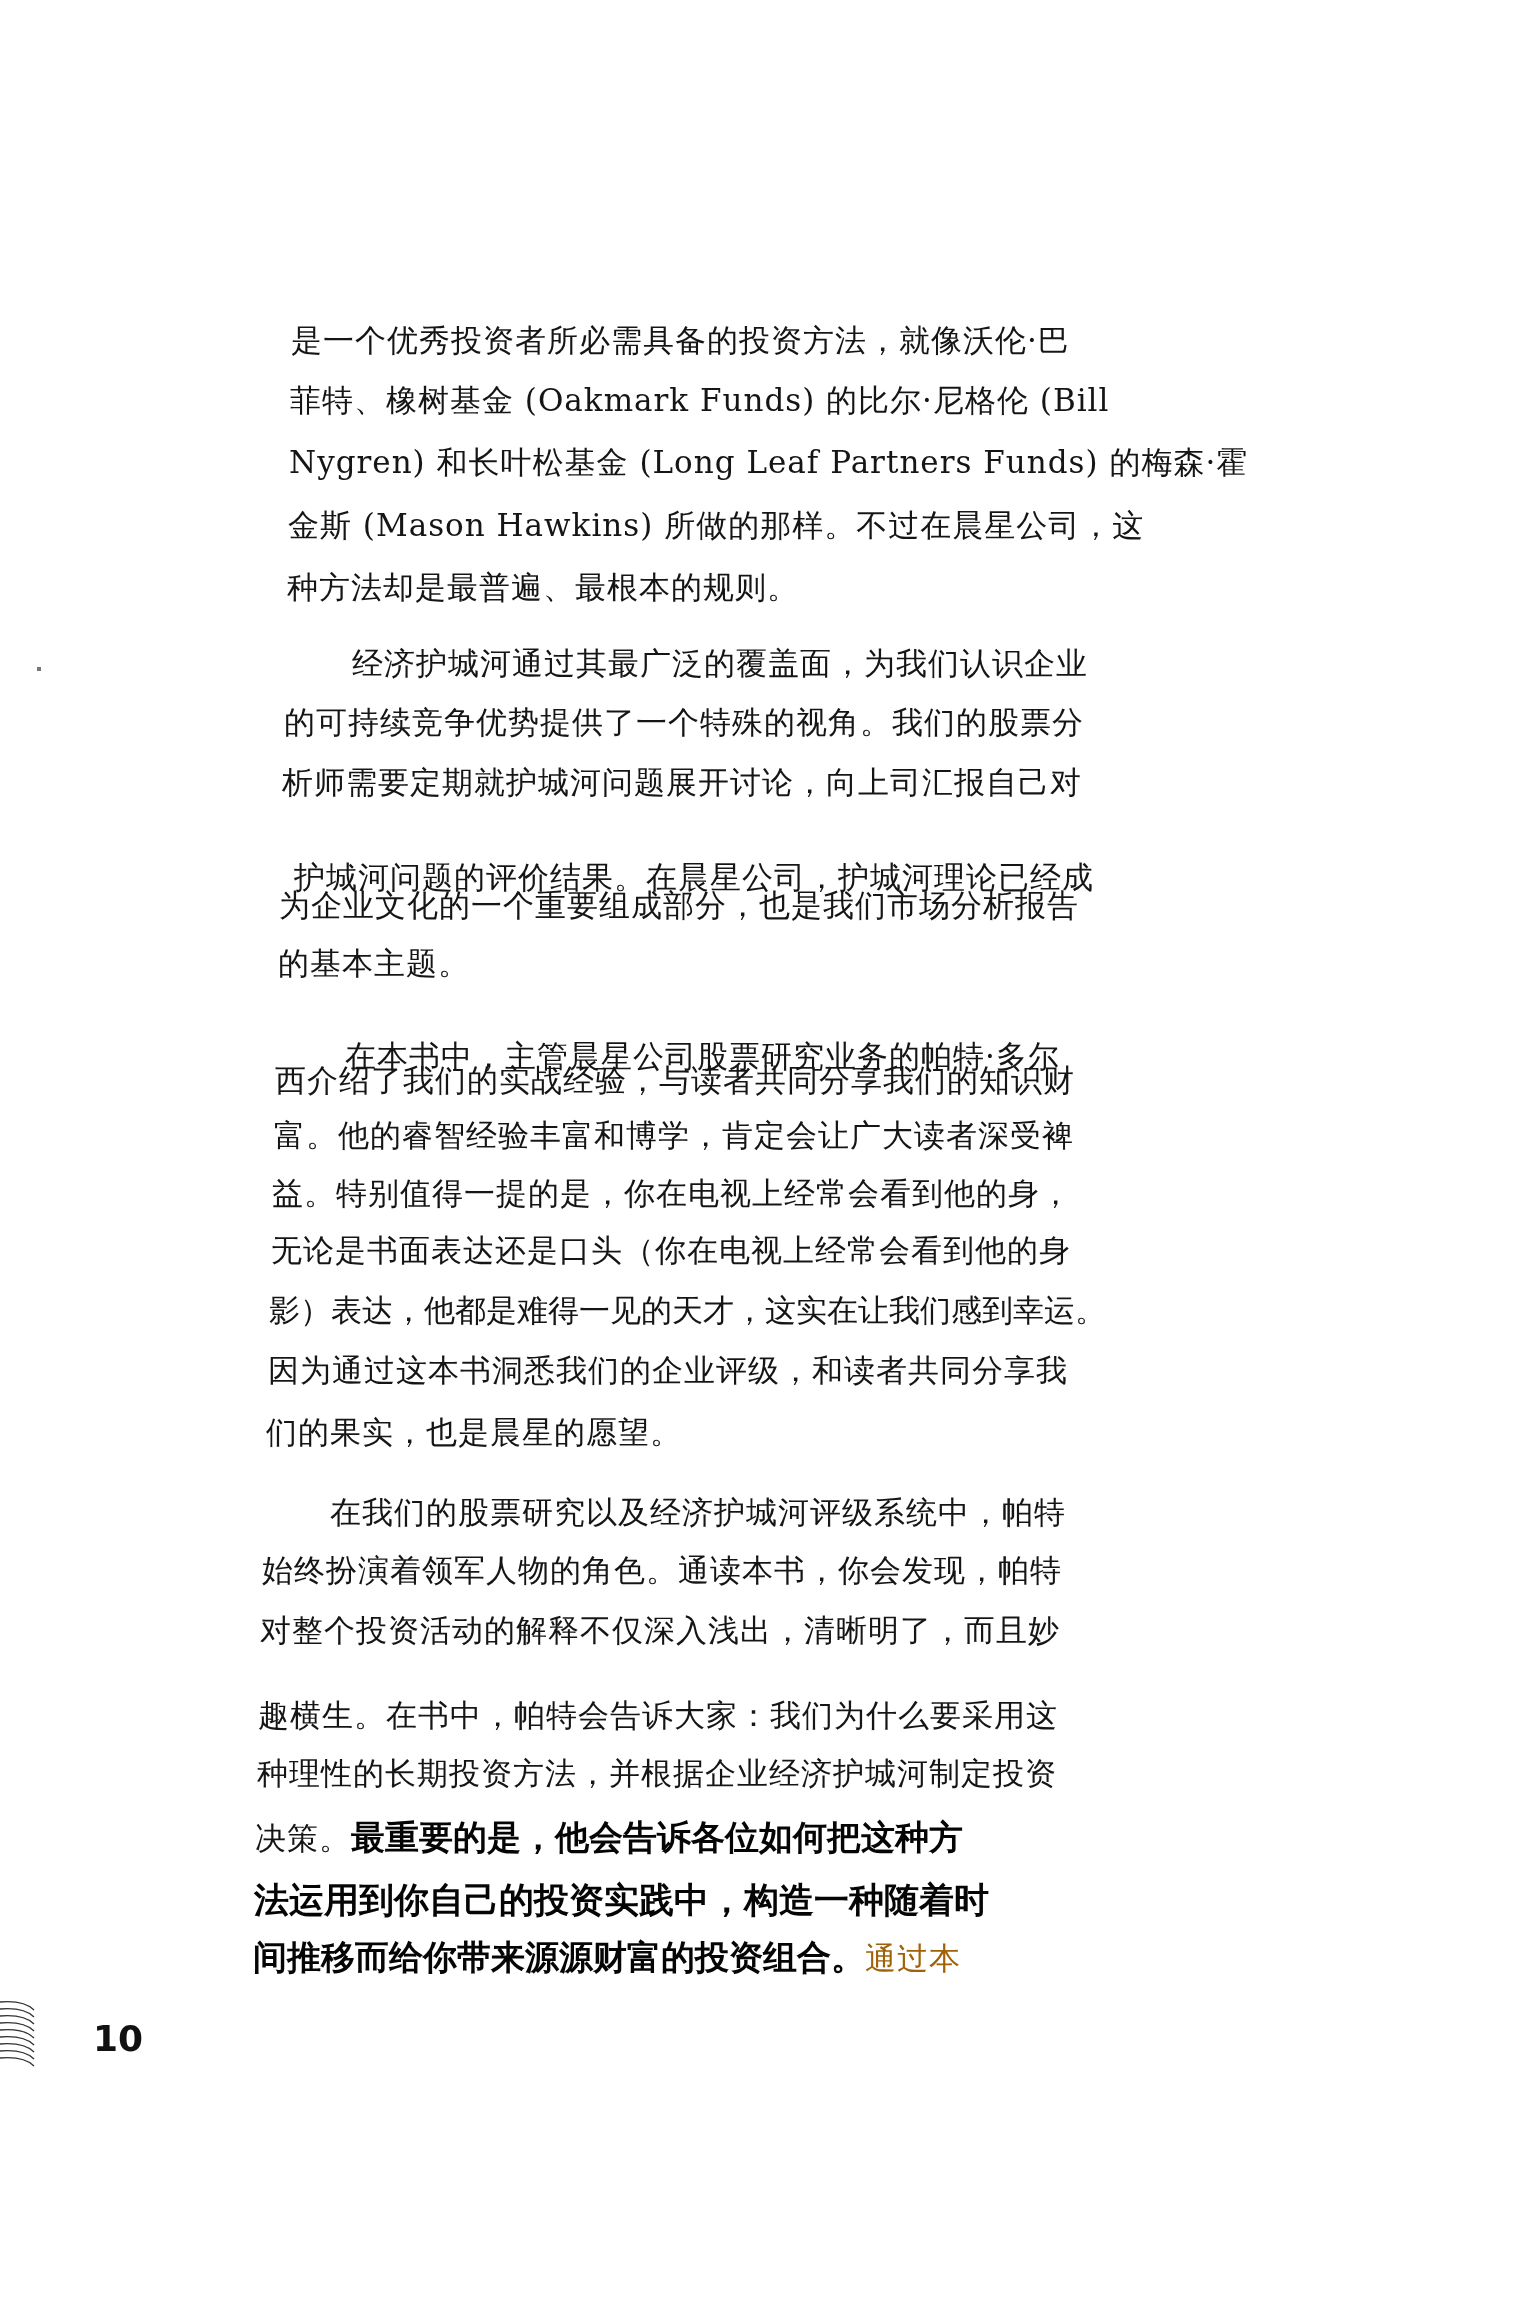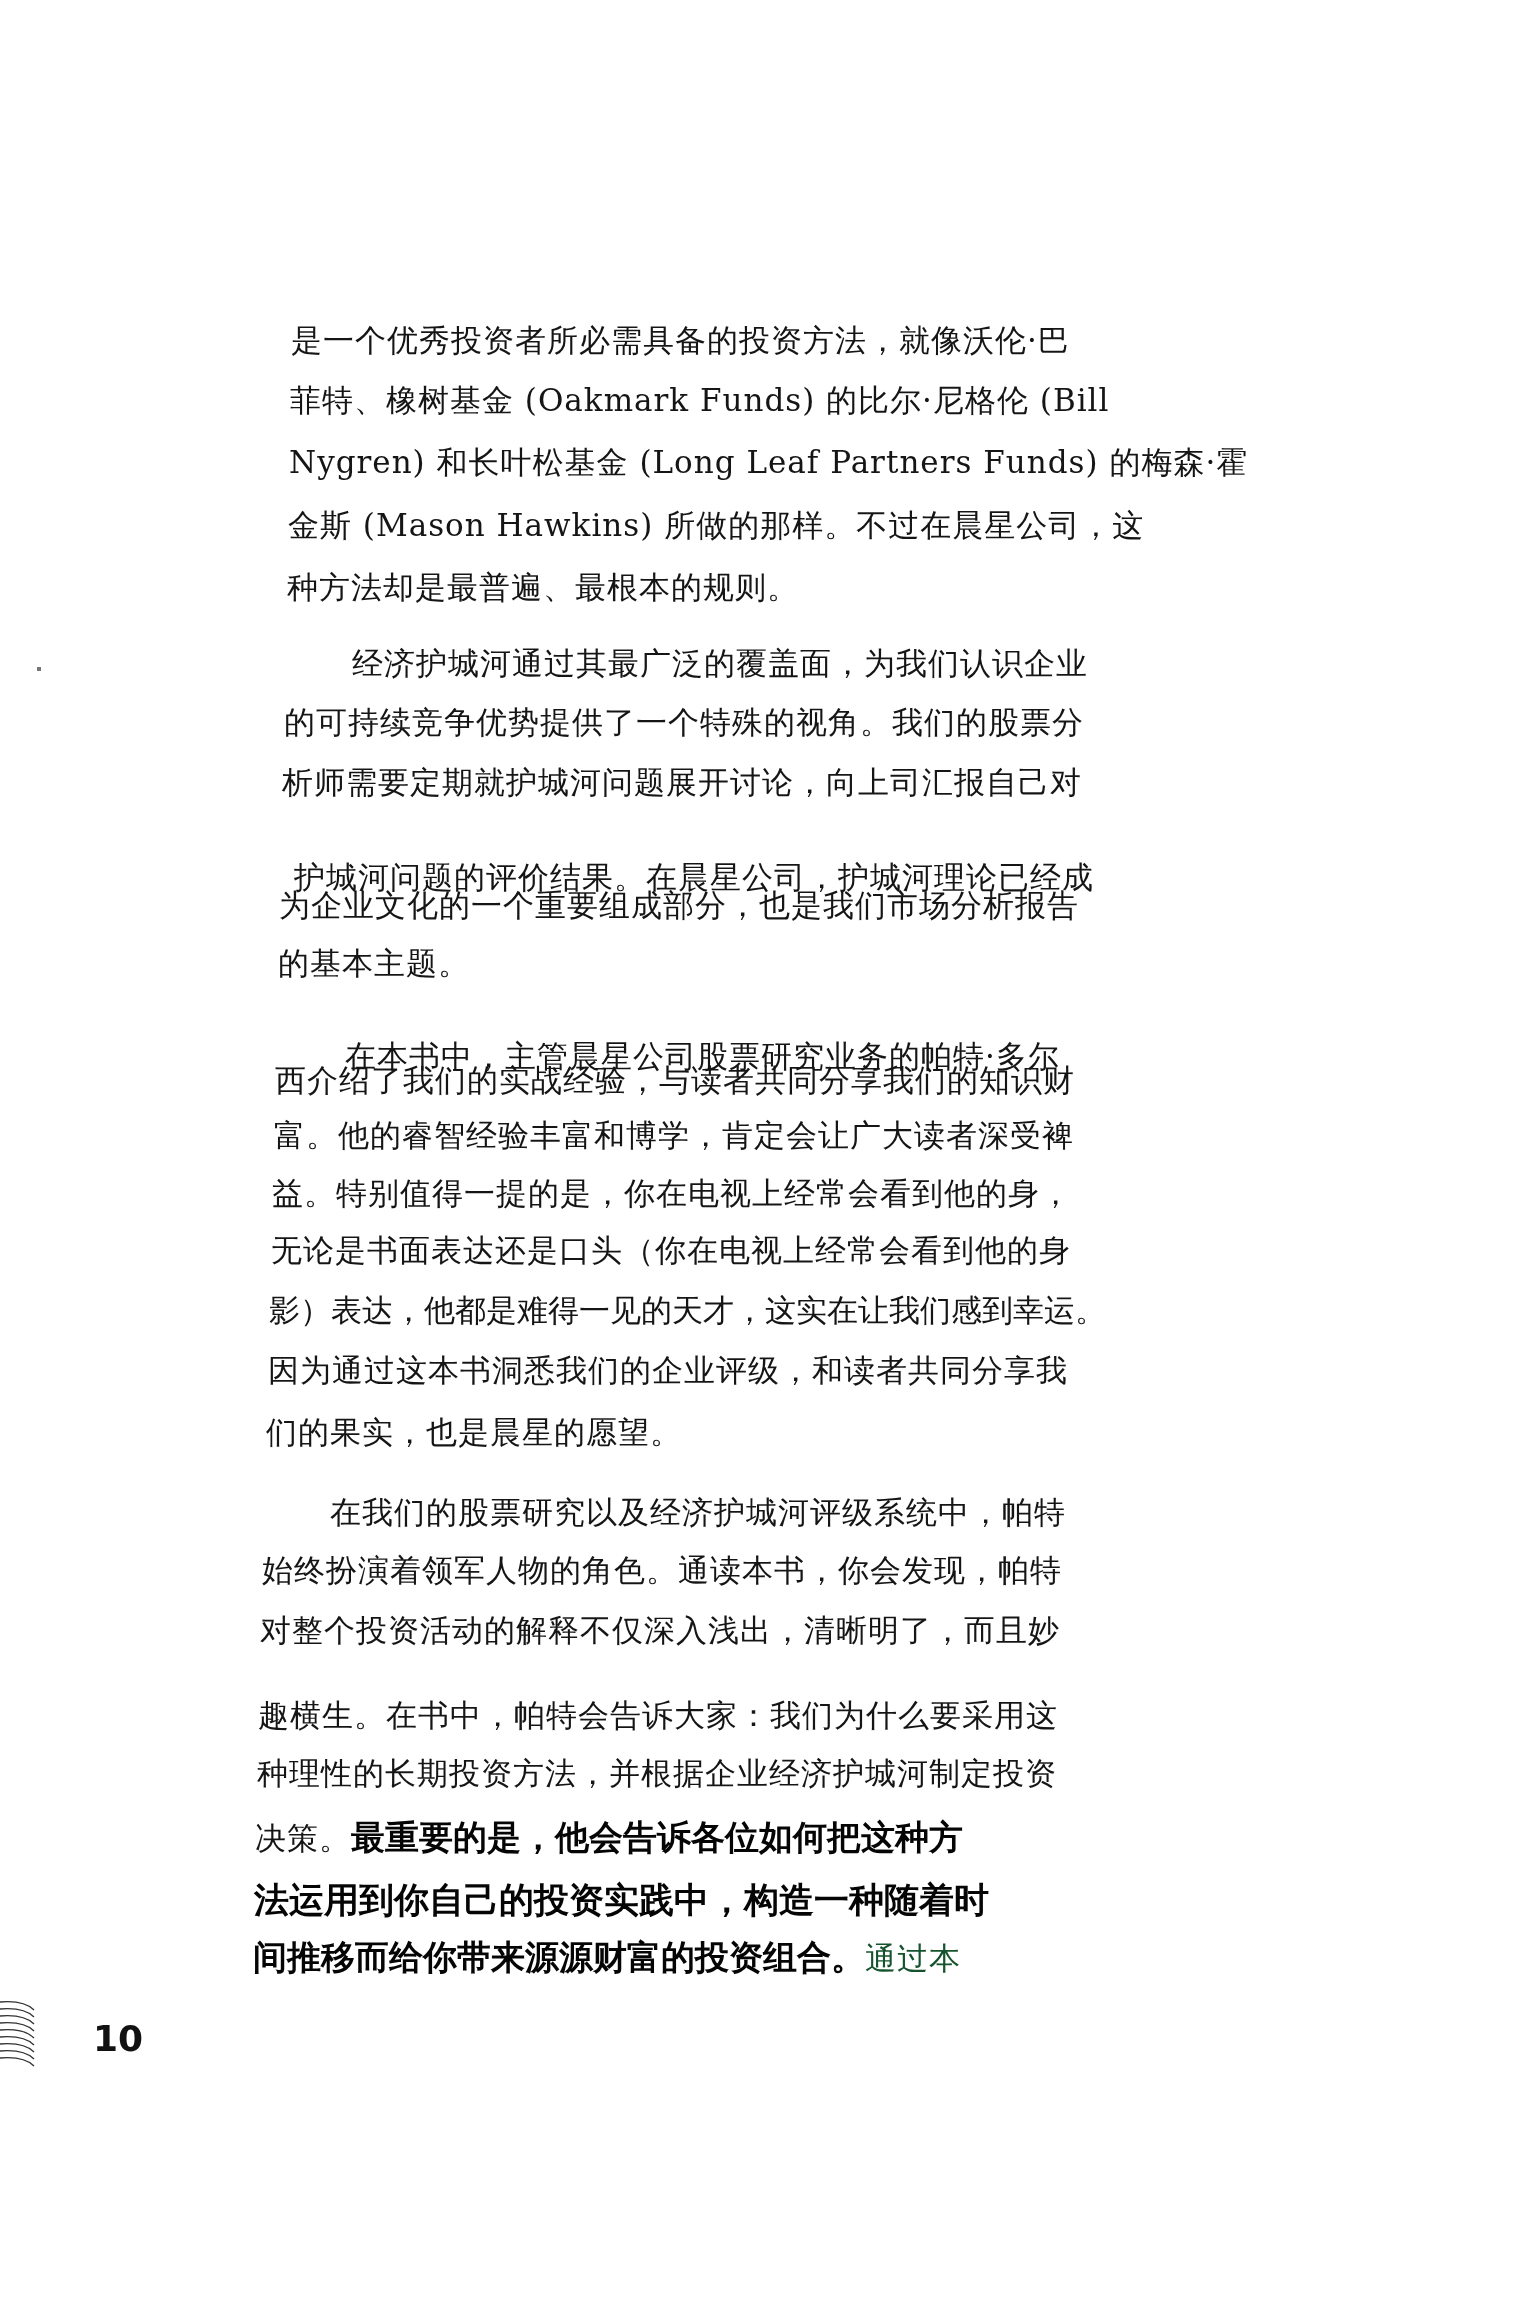--- a/index.html
+++ b/index.html
@@ -8,21 +8,21 @@
     font-family: "DejaVu Serif", "Liberation Serif", serif; color: #111;
   }
   .page { position: absolute; left: 0; top: 0; width: 1535px; height: 2306px; }
   .line {
     position: absolute; white-space: nowrap; font-size: 31px; line-height: 40px;
     letter-spacing: 1px; color: #151515;
     transform-origin: left center;
   }
   .line .bold { font-weight: bold; font-size: 34px; color: #050505; letter-spacing: 0; }
   .line.boldline { font-weight: bold; font-size: 35px; color: #050505; letter-spacing: 0; }
-  .line .tail { font-weight: normal; font-size: 31px; color: #14532d; }
+  .line .tail { font-weight: normal; font-size: 31px; color: #a16207; }
   .page-number {
     position: absolute; left: 93px; top: 2018px; font-family: "DejaVu Sans", "Liberation Sans", sans-serif;
     font-weight: bold; font-size: 36px; color: #111;
   }
   .thumb-edge { position: absolute; left: 0; top: 2000px; width: 40px; height: 72px; }
   .speck { position: absolute; left: 37px; top: 667px; width: 4px; height: 4px; background: #777; }
 </style>
 </head>
 <body>
 

